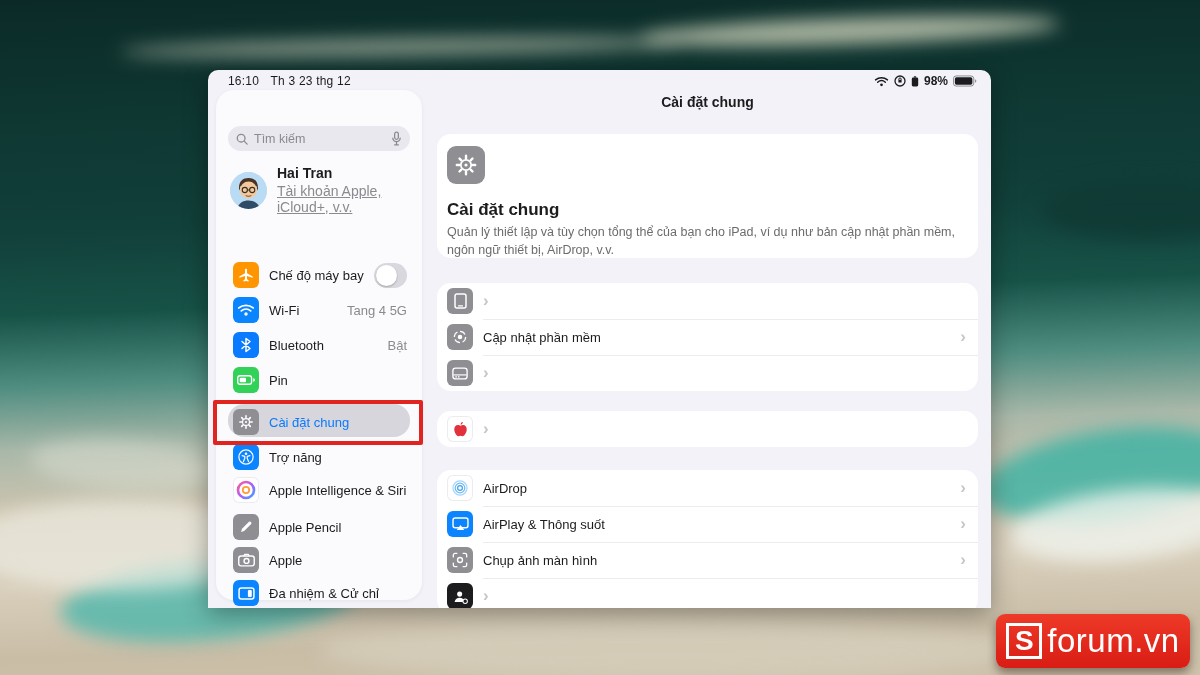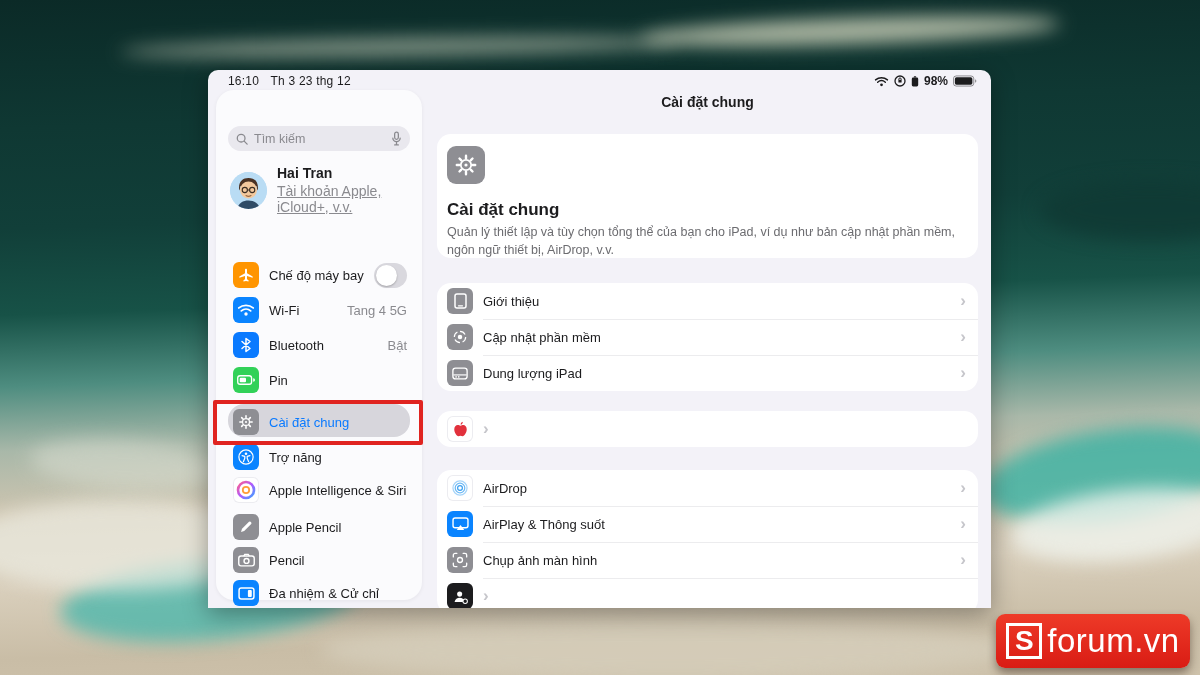--- a/index.html
+++ b/index.html
@@ -283,21 +283,21 @@
     </div>
 
     <div class="srow" style="top:454px">
       <span class="icon26" style="background:var(--icon-gray)">
         <svg width="17" height="14" viewBox="0 0 18 14">
             <rect x="0.8" y="2.8" width="16.4" height="10.4" rx="2.4" fill="none" stroke="#fff" stroke-width="1.5"></rect>
             <path d="M6 2.8l1.2-1.8h3.6L12 2.8" fill="none" stroke="#fff" stroke-width="1.5"></path>
             <circle cx="9" cy="8" r="2.6" fill="none" stroke="#fff" stroke-width="1.5"></circle>
           </svg>
       </span>
-      <span class="lbl">Pencil</span>
+      <span class="lbl">Apple</span>
     </div>
 
     <div class="srow" style="top:487px">
       <span class="icon26" style="background:var(--icon-blue)">
         <svg width="17" height="13" viewBox="0 0 18 14">
             <rect x="1" y="1" width="16" height="12" rx="2.4" fill="none" stroke="#fff" stroke-width="1.6"></rect>
             <rect x="10.5" y="3.2" width="4.2" height="7.6" rx="1" fill="#fff"></rect>
           </svg>
       </span>
       <span class="lbl">Đa nhiệm &amp; Cử chỉ</span>
@@ -323,21 +323,20 @@
   </div>
 
   <div class="card g1">
     <div class="mrow">
       <span class="icon26" style="background:var(--icon-gray)">
         <svg width="13" height="16" viewBox="0 0 13 16">
             <rect x="1" y="1" width="11" height="14" rx="2" fill="none" stroke="#fff" stroke-width="1.5"></rect>
             <path d="M4.5 12.8h4" stroke="#fff" stroke-width="1.2" stroke-linecap="round"></path>
           </svg>
       </span>
-      <span class="lbl">Giới thiệu</span>
       <span class="chev">›</span>
     </div>
     <div class="mrow">
       <span class="icon26" style="background:var(--icon-gray)">
         <svg width="16" height="16" viewBox="0 0 24 24">
             <circle cx="12" cy="12" r="8.5" fill="none" stroke="#fff" stroke-width="1.8" stroke-dasharray="9 4"></circle>
             <circle cx="12" cy="12" r="3.4" fill="#fff"></circle>
           </svg>
       </span>
       <span class="lbl">Cập nhật phần mềm</span>
@@ -345,21 +344,20 @@
     </div>
     <div class="mrow">
       <span class="icon26" style="background:var(--icon-gray)">
         <svg width="16" height="13" viewBox="0 0 18 14">
             <rect x="1" y="1" width="16" height="12" rx="3" fill="none" stroke="#fff" stroke-width="1.5"></rect>
             <path d="M1.5 8.6h15" stroke="#fff" stroke-width="1.3"></path>
             <circle cx="4.6" cy="10.8" r="0.9" fill="#fff"></circle>
             <circle cx="7.6" cy="10.8" r="0.9" fill="#fff"></circle>
           </svg>
       </span>
-      <span class="lbl">Dung lượng iPad</span>
       <span class="chev">›</span>
     </div>
   </div>
 
   <div class="card g2">
     <div class="mrow">
       <span class="icon26" style="background:#fff; box-shadow:inset 0 0 0 1px #ececf0">
         <svg width="15" height="17" viewBox="0 0 20 24">
             <path d="M10 6.6c1.4 0 2.3-.9 3.8-.9 2.8 0 5 2.4 5 6.1 0 4.4-3.1 9.6-5.8 9.6-1.2 0-1.8-.7-3-.7s-1.9.7-3 .7C4.3 21.4 1.2 16.2 1.2 11.8c0-3.7 2.2-6.1 5-6.1 1.5 0 2.4.9 3.8.9z" fill="#e2313c"></path>
             <path d="M10.2 5.2c-.2-1.8 1.2-3.8 3-4.2.3 2-1.3 4-3 4.2z" fill="#e2313c"></path>

